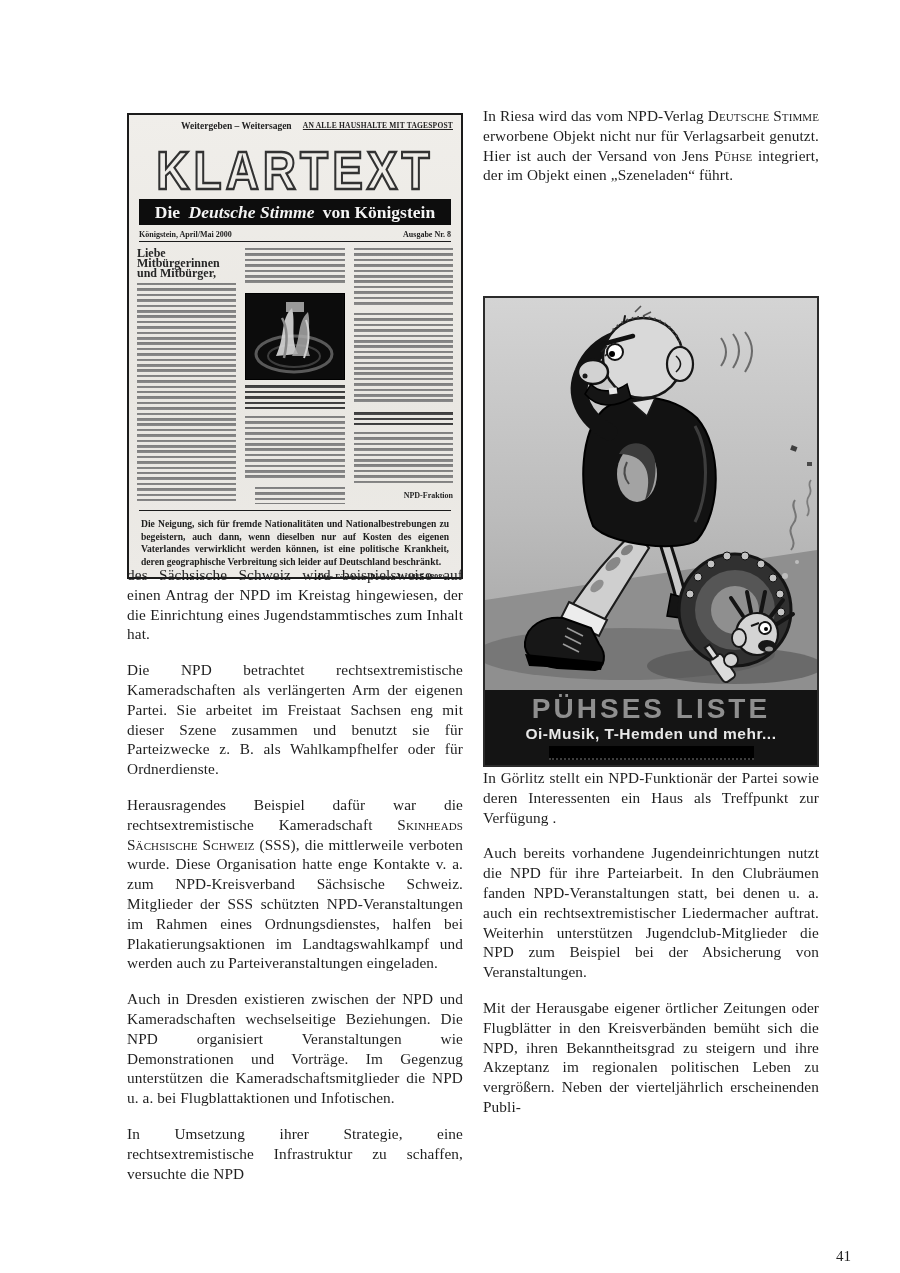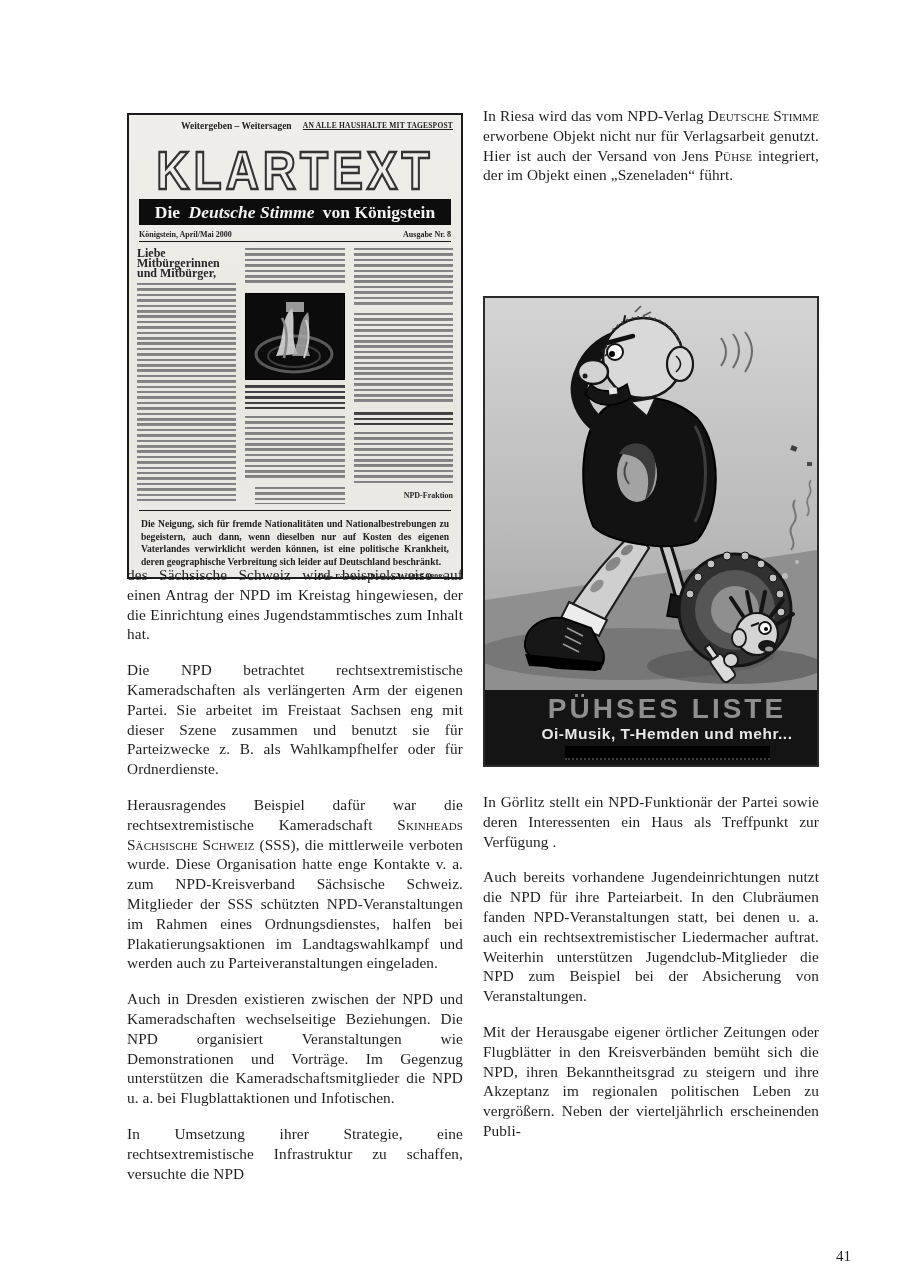--- a/index.html
+++ b/index.html
@@ -50,21 +50,21 @@
   .np-quote{margin:7px 4px 0 4px;font-weight:bold;font-size:9.6px;line-height:12.5px;
     text-align:justify;color:#1d1d1d;}
   .np-quote-attr{margin:5px 8px 0 0;text-align:right;font-weight:bold;font-size:8px;color:#1d1d1d;}
 
   
   .cartoon{position:absolute;left:483px;top:296px;width:336px;height:471px;
     border:2px solid #2b2b2b;box-sizing:border-box;background:#b9b9b9;
     box-shadow:inset 0 0 0 1px #dddddd;overflow:hidden;}
   .cartoon svg{display:block;}
   .cartoon-band{position:absolute;left:0;bottom:0;width:100%;height:75px;background:#141414;
-    display:flex;flex-direction:column;align-items:center;justify-content:center;gap:2px;padding-left:16px;}
+    display:flex;flex-direction:column;align-items:center;justify-content:center;gap:2px;}
   .cartoon-band .t1{font-family:"Liberation Sans",sans-serif;font-weight:700;font-size:28px;
     letter-spacing:3px;color:#8f8f8f;line-height:28px;}
   .cartoon-band .t2{font-family:"Liberation Sans",sans-serif;font-weight:700;font-size:15.5px;
     color:#e8e8e8;letter-spacing:.5px;line-height:17px;}
   .cartoon-band .redact{width:205px;height:12px;background:#000;margin-top:2px;
     border-bottom:2px dotted #3d3d3d;}
 
   .page-number{position:absolute;left:836px;top:1248px;font-size:15px;color:#222;}
 </style>
 </head>
@@ -243,21 +243,21 @@
   </div>
 
   <div class="col" style="left:127px;top:565px;">
     <p>des Sächsische Schweiz wird beispielsweise auf einen Antrag der NPD im Kreistag hingewiesen, der die Einrichtung eines Jugendstammtisches zum Inhalt hat.</p>
     <p>Die NPD betrachtet rechtsextremistische Kameradschaften als verlängerten Arm der eigenen Partei. Sie arbeitet im Freistaat Sachsen eng mit dieser Szene zusammen und benutzt sie für Parteizwecke z. B. als Wahlkampfhelfer oder für Ordnerdienste.</p>
     <p><span>Herausragendes Beispiel dafür war die rechtsextremistische Kameradschaft </span><span class="sc">Skinheads Sächsische Schweiz</span><span> (SSS), die mittlerweile verboten wurde. Diese Organisation hatte enge Kontakte v. a. zum NPD-Kreisverband Sächsische Schweiz. Mitglieder der SSS schützten NPD-Veranstaltungen im Rahmen eines Ordnungsdienstes, halfen bei Plakatierungsaktionen im Landtagswahlkampf und werden auch zu Parteiveranstaltungen eingeladen.</span></p>
     <p>Auch in Dresden existieren zwischen der NPD und Kameradschaften wechselseitige Beziehungen. Die NPD organisiert Veranstaltungen wie Demonstrationen und Vorträge. Im Gegenzug unterstützen die Kameradschaftsmitglieder die NPD u. a. bei Flugblattaktionen und Infotischen.</p>
     <p>In Umsetzung ihrer Strategie, eine rechtsextremistische Infrastruktur zu schaffen, versuchte die NPD</p>
   </div>
 
-  <div class="col" style="left:483px;top:792px;">
+  <div class="col" style="left:483px;top:768px;">
     <p>In Görlitz stellt ein NPD-Funktionär der Partei sowie deren Interessenten ein Haus als Treffpunkt zur Verfügung .</p>
     <p>Auch bereits vorhandene Jugendeinrichtungen nutzt die NPD für ihre Parteiarbeit. In den Clubräumen fanden NPD-Veranstaltungen statt, bei denen u. a. auch ein rechtsextremistischer Liedermacher auftrat. Weiterhin unterstützen Jugendclub-Mitglieder die NPD zum Beispiel bei der Absicherung von Veranstaltungen.</p>
     <p>Mit der Herausgabe eigener örtlicher Zeitungen oder Flugblätter in den Kreisverbänden bemüht sich die NPD, ihren Bekanntheitsgrad zu steigern und ihre Akzeptanz im regionalen politischen Leben zu vergrößern. Neben der vierteljährlich erscheinenden Publi-</p>
   </div>
 
   <div class="page-number">41</div>
 
 </div>
 
 </body></html>

